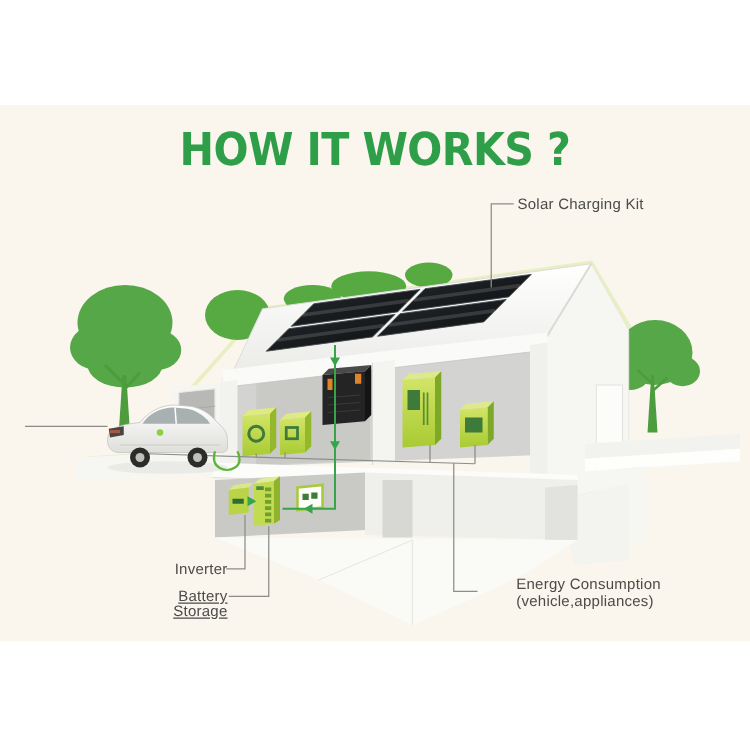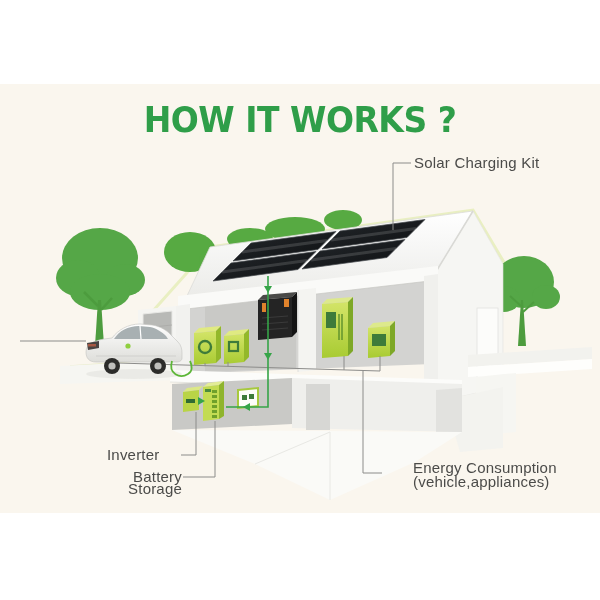--- a/index.html
+++ b/index.html
@@ -3,24 +3,24 @@
 <meta charset="utf-8">
 <style>
   html,body{margin:0;padding:0;background:#ffffff;}
   .stage{position:relative;width:600px;height:600px;background:#ffffff;overflow:hidden;
          font-family:"Liberation Sans",sans-serif;}
   .panel{position:absolute;left:0;top:84px;width:600px;height:429px;background:#faf6ee;}
   .title{position:absolute;left:0;top:98px;width:600px;text-align:center;
          font-family:"DejaVu Sans",sans-serif;font-weight:bold;font-size:33px;
          letter-spacing:-0.5px;color:#2f9e49;transform:scaleY(1.1);transform-origin:top center;}
   svg.scene{position:absolute;left:0;top:0;}
-  .lbl{position:absolute;font-size:15px;line-height:12px;color:#4b4b49;letter-spacing:0.2px;}
+  .lbl{position:absolute;font-size:12px;line-height:12px;color:#4b4b49;letter-spacing:0.2px;}
   .lbl-solar{left:414px;top:157px;}
-  .lbl-inverter{left:107px;top:449px;width:75px;text-align:left;}
-  .lbl-battery{left:99px;top:471px;width:83px;text-align:right;}
+  .lbl-inverter{left:107px;top:449px;width:75px;text-align:right;}
+  .lbl-battery{left:99px;top:471px;width:83px;text-align:right;text-decoration:underline;}
   .lbl-energy{left:385px;top:461px;line-height:13.5px;margin-left:28px;}
 </style>
 </head>
 <body>
 
 <div class="stage">
   <div class="panel"></div>
   <div class="title">HOW IT WORKS ?</div>
 
   <svg class="scene" width="600" height="600" viewBox="0 0 600 600">

